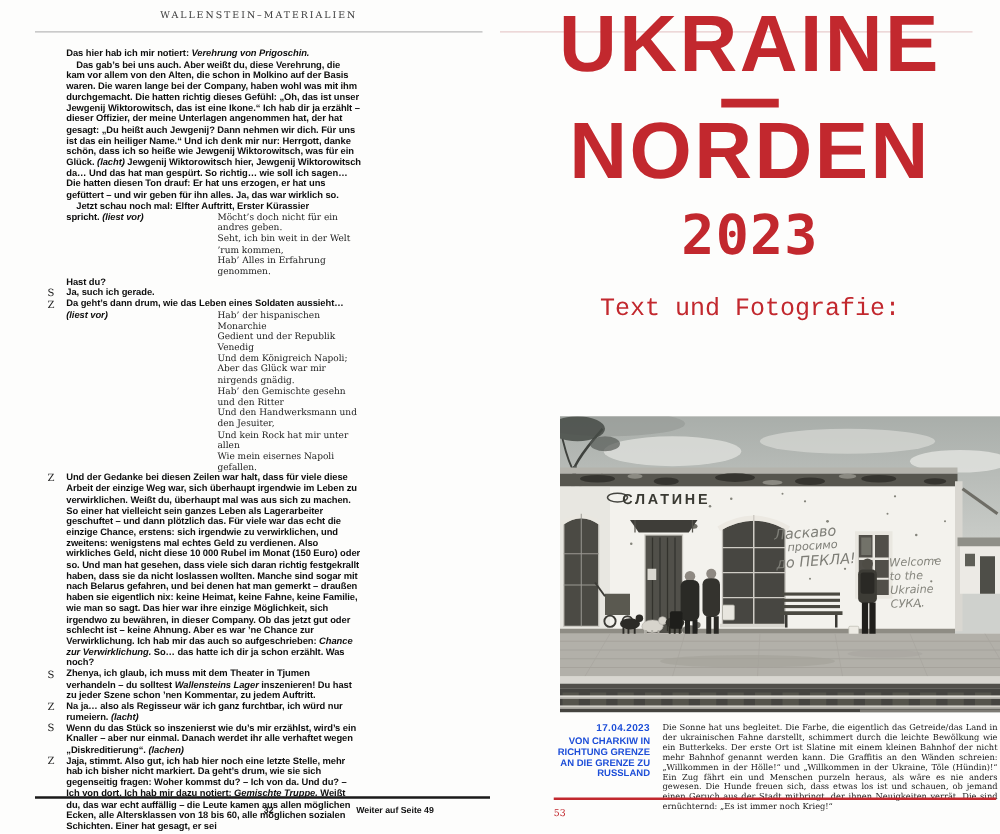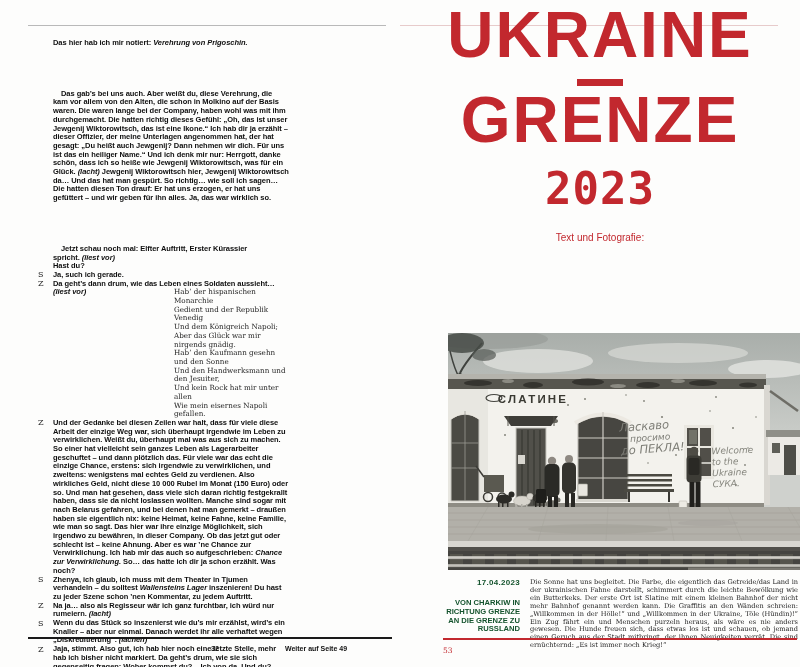--- a/index.html
+++ b/index.html
@@ -10,97 +10,103 @@
   .lp-header{position:absolute;left:28px;top:7px;width:358px;text-align:center;
              font-family:"DejaVu Serif",serif;font-size:7.5px;letter-spacing:1.6px;color:#3a3a3a;}
   .rule-left-top{position:absolute;left:28px;top:25px;width:358px;height:1px;background:#b9b9b9;}
   .rule-right-top{position:absolute;left:400px;top:25px;width:378px;height:1px;background:#e7cbcb;}
 
   .dialogue{position:absolute;left:53px;top:39px;width:236px;
             font-size:7.5px;line-height:8.7px;font-weight:bold;letter-spacing:-0.05px;color:#0e0e0e;}
   .dlg{position:relative;}
   .spk{position:absolute;left:-15px;top:0.5px;font-family:"DejaVu Serif",serif;
        font-weight:normal;font-size:8px;color:#222;}
-  .para.ind{text-indent:8px;margin-top:42px;}
+  .para.ind{text-indent:8px;}
   .it{font-style:italic;}
   .vrow{display:flex;}
   .vleft{flex:0 0 121px;}
   .verse{flex:1;font-family:"DejaVu Serif",serif;font-weight:normal;font-size:7.2px;
          letter-spacing:0;color:#1c1c1c;}
 
   .rule-left-bottom{position:absolute;left:28px;top:637px;width:364px;height:2px;background:#1a1a1a;}
   .lp-num{position:absolute;left:185px;top:645px;width:60px;text-align:center;font-size:7px;font-weight:bold;}
   .lp-cont{position:absolute;left:258px;top:645px;width:116px;text-align:center;font-size:7px;font-weight:bold;}
 
   
   :root{--red:#c2282e;}
   .title{position:absolute;left:402px;top:3px;width:396px;text-align:center;color:var(--red);}
   .t1,.t2{font-size:64px;line-height:64px;font-weight:bold;letter-spacing:2px;}
   .dash{width:46px;height:7px;background:var(--red);margin:12px auto 2px;}
   .t3{font-family:"DejaVu Sans Mono",monospace;font-size:44px;line-height:62px;
       font-weight:bold;letter-spacing:1px;margin-top:6px;}
-  .byline{margin-top:8px;font-family:Liberation Sans, sans-serif;font-size:10px;line-height:20px;}
+  .byline{margin-top:18px;font-family:Liberation Mono, monospace;font-size:20px;line-height:20px;}
 
   .photo{position:absolute;left:448px;top:333px;width:386px;height:237px;background:#cfd1cd;overflow:hidden;}
   .graf{position:absolute;font-family:"DejaVu Sans",sans-serif;font-style:italic;}
   .graf-l{left:172px;top:86px;width:80px;transform:rotate(-4deg);color:#7e7e77;
           font-size:11.5px;line-height:13px;}
   .graf-l div:nth-child(2){font-size:9px;padding-left:10px;line-height:10px;}
   .graf-r{left:264px;top:112px;width:66px;transform:rotate(-2deg);color:#86867e;
           font-size:9px;line-height:11px;}
 
-  .cap-left{position:absolute;left:420px;top:578px;width:100px;text-align:right;font-weight:bold;color:#14532d;}
+  .cap-left{position:absolute;left:420px;top:578px;width:100px;text-align:right;font-weight:bold;color:#1d4ed8;}
   .cap-date{font-size:8px;letter-spacing:0.3px;}
-  .cap-loc{font-size:7.6px;line-height:8.8px;margin-top:12px;}
+  .cap-loc{font-size:7.6px;line-height:8.8px;margin-top:2px;}
   .cap-body{position:absolute;left:530px;top:579px;width:268px;font-family:"DejaVu Serif",serif;
             font-size:6.6px;line-height:7.9px;text-align:justify;color:#222;}
 
   .rule-right-bottom{position:absolute;left:443px;top:638px;width:354px;height:2px;background:var(--red);}
   .rp-num{position:absolute;left:443px;top:646px;width:354px;
           font-family:"DejaVu Serif",serif;font-size:7.5px;color:var(--red);}
 </style>
 </head>
 <body>
 
 <div id="spread">
 
+  <div class="lp-header">WALLENSTEIN–MATERIALIEN</div>
   <div class="rule-left-top"></div>
   <div class="rule-right-top"></div>
 
   <div class="dialogue">
       <div class="dlg">
         <div class="para"><span>Das hier hab ich mir notiert: </span><span class="it">Verehrung von Prigoschin.</span></div>
       </div>
       <div class="dlg">
         <div class="para ind"><span>Das gab’s bei uns auch. Aber weißt du, diese Verehrung, die kam vor allem von den Alten, die schon in Molkino auf der Basis waren. Die waren lange bei der Company, haben wohl was mit ihm durchgemacht. Die hatten richtig dieses Gefühl: „Oh, das ist unser Jewgenij Wiktorowitsch, das ist eine Ikone.“ Ich hab dir ja erzählt – dieser Offizier, der meine Unterlagen angenommen hat, der hat gesagt: „Du heißt auch Jewgenij? Dann nehmen wir dich. Für uns ist das ein heiliger Name.“ Und ich denk mir nur: Herrgott, danke schön, dass ich so heiße wie Jewgenij Wiktorowitsch, was für ein Glück. </span><span class="it">(lacht)</span><span> Jewgenij Wiktorowitsch hier, Jewgenij Wiktorowitsch da… Und das hat man gespürt. So richtig… wie soll ich sagen… Die hatten diesen Ton drauf: Er hat uns erzogen, er hat uns gefüttert – und wir geben für ihn alles. Ja, das war wirklich so.</span></div>
       </div>
       <div class="dlg">
         <div class="para ind"><span>Jetzt schau noch mal: Elfter Auftritt, Erster Kürassier</span></div>
         <div class="vrow">
           <div class="vleft"><span>spricht. </span><span class="it">(liest vor)</span></div>
+          <div class="verse">
+            <div>Möcht’s doch nicht für ein andres geben.</div>
+            <div>Seht, ich bin weit in der Welt ’rum kommen,</div>
+            <div>Hab’ Alles in Erfahrung genommen.</div>
+          </div>
         </div>
       </div>
       <div class="dlg">
         <div class="para"><span>Hast du?</span></div>
       </div>
       <div class="dlg">
         <span class="spk">S</span>
         <div class="para"><span>Ja, such ich gerade.</span></div>
       </div>
       <div class="dlg">
         <span class="spk">Z</span>
         <div class="para"><span>Da geht’s dann drum, wie das Leben eines Soldaten aussieht…</span></div>
         <div class="vrow">
           <div class="vleft"><span class="it">(liest vor)</span></div>
           <div class="verse">
             <div>Hab’ der hispanischen Monarchie</div>
             <div>Gedient und der Republik Venedig</div>
             <div>Und dem Königreich Napoli;</div>
             <div>Aber das Glück war mir nirgends gnädig.</div>
-            <div>Hab’ den Kaufmann gesehn und den Sonne</div>
+            <div>Hab’ den Gemischte gesehn und den Ritter</div>
             <div>Und den Handwerksmann und den Jesuiter,</div>
             <div>Und kein Rock hat mir unter allen</div>
             <div>Wie mein eisernes Napoli gefallen.</div>
           </div>
         </div>
       </div>
       <div class="dlg">
         <span class="spk">Z</span>
         <div class="para"><span>Und der Gedanke bei diesen Zeilen war halt, dass für viele diese Arbeit der einzige Weg war, sich überhaupt irgendwie im Leben zu verwirklichen. Weißt du, überhaupt mal was aus sich zu machen.  So einer hat vielleicht sein ganzes Leben als Lagerarbeiter geschuftet – und dann plötzlich das.  Für viele war das echt die einzige Chance, erstens: sich irgendwie zu verwirklichen, und zweitens: wenigstens mal echtes Geld zu verdienen. Also wirkliches Geld, nicht diese 10 000 Rubel im Monat (150 Euro) oder so. Und man hat gesehen, dass viele sich daran richtig festgekrallt haben, dass sie da nicht loslassen wollten. Manche sind sogar mit nach Belarus gefahren, und bei denen hat man gemerkt – draußen haben sie eigentlich nix: keine Heimat, keine Fahne, keine Familie, wie man so sagt. Das hier war ihre einzige Möglichkeit, sich irgendwo zu bewähren, in dieser Company. Ob das jetzt gut oder schlecht ist – keine Ahnung. Aber es war ’ne Chance zur Verwirklichung. Ich hab mir das auch so aufgeschrieben: </span><span class="it">Chance zur Verwirklichung.</span><span> So… das hatte ich dir ja schon erzählt. Was noch?</span></div>
       </div>
@@ -122,21 +128,21 @@
       </div>
     </div>
 
   <div class="rule-left-bottom"></div>
   <div class="lp-num">32</div>
   <div class="lp-cont">Weiter auf Seite 49</div>
 
   <div class="title">
     <div class="t1">UKRAINE</div>
     <div class="dash"></div>
-    <div class="t2">GRENZE</div>
+    <div class="t2">NORDEN</div>
     <div class="t3">2023</div>
     <div class="byline">
       <div>Text und Fotografie:</div>
     </div>
   </div>
 
   <div class="photo">
     <svg width="354" height="237" viewBox="0 0 354 237">
       <defs>
         <linearGradient id="skyg" x1="0" y1="0" x2="0" y2="1">

